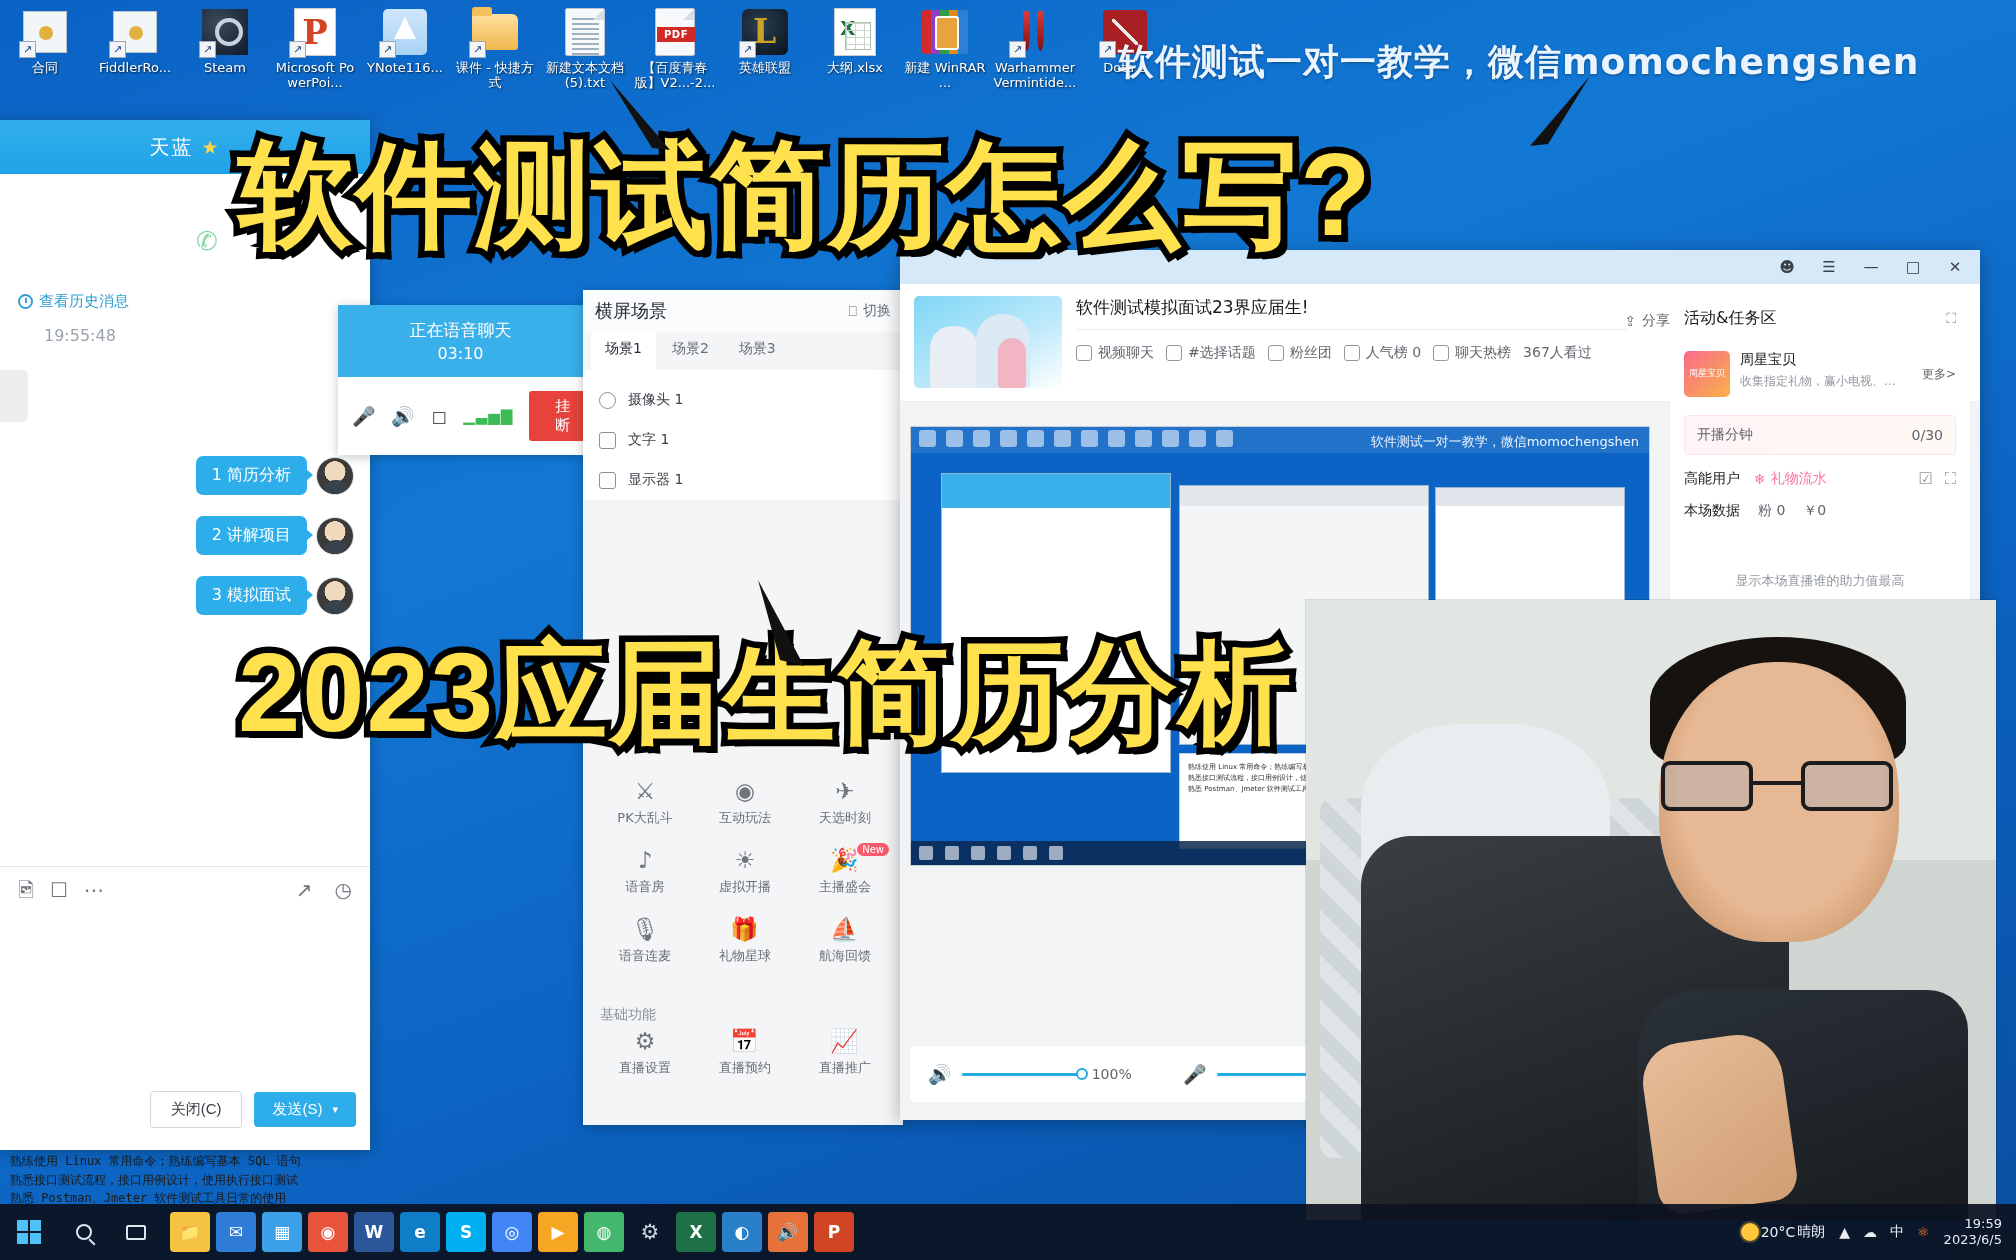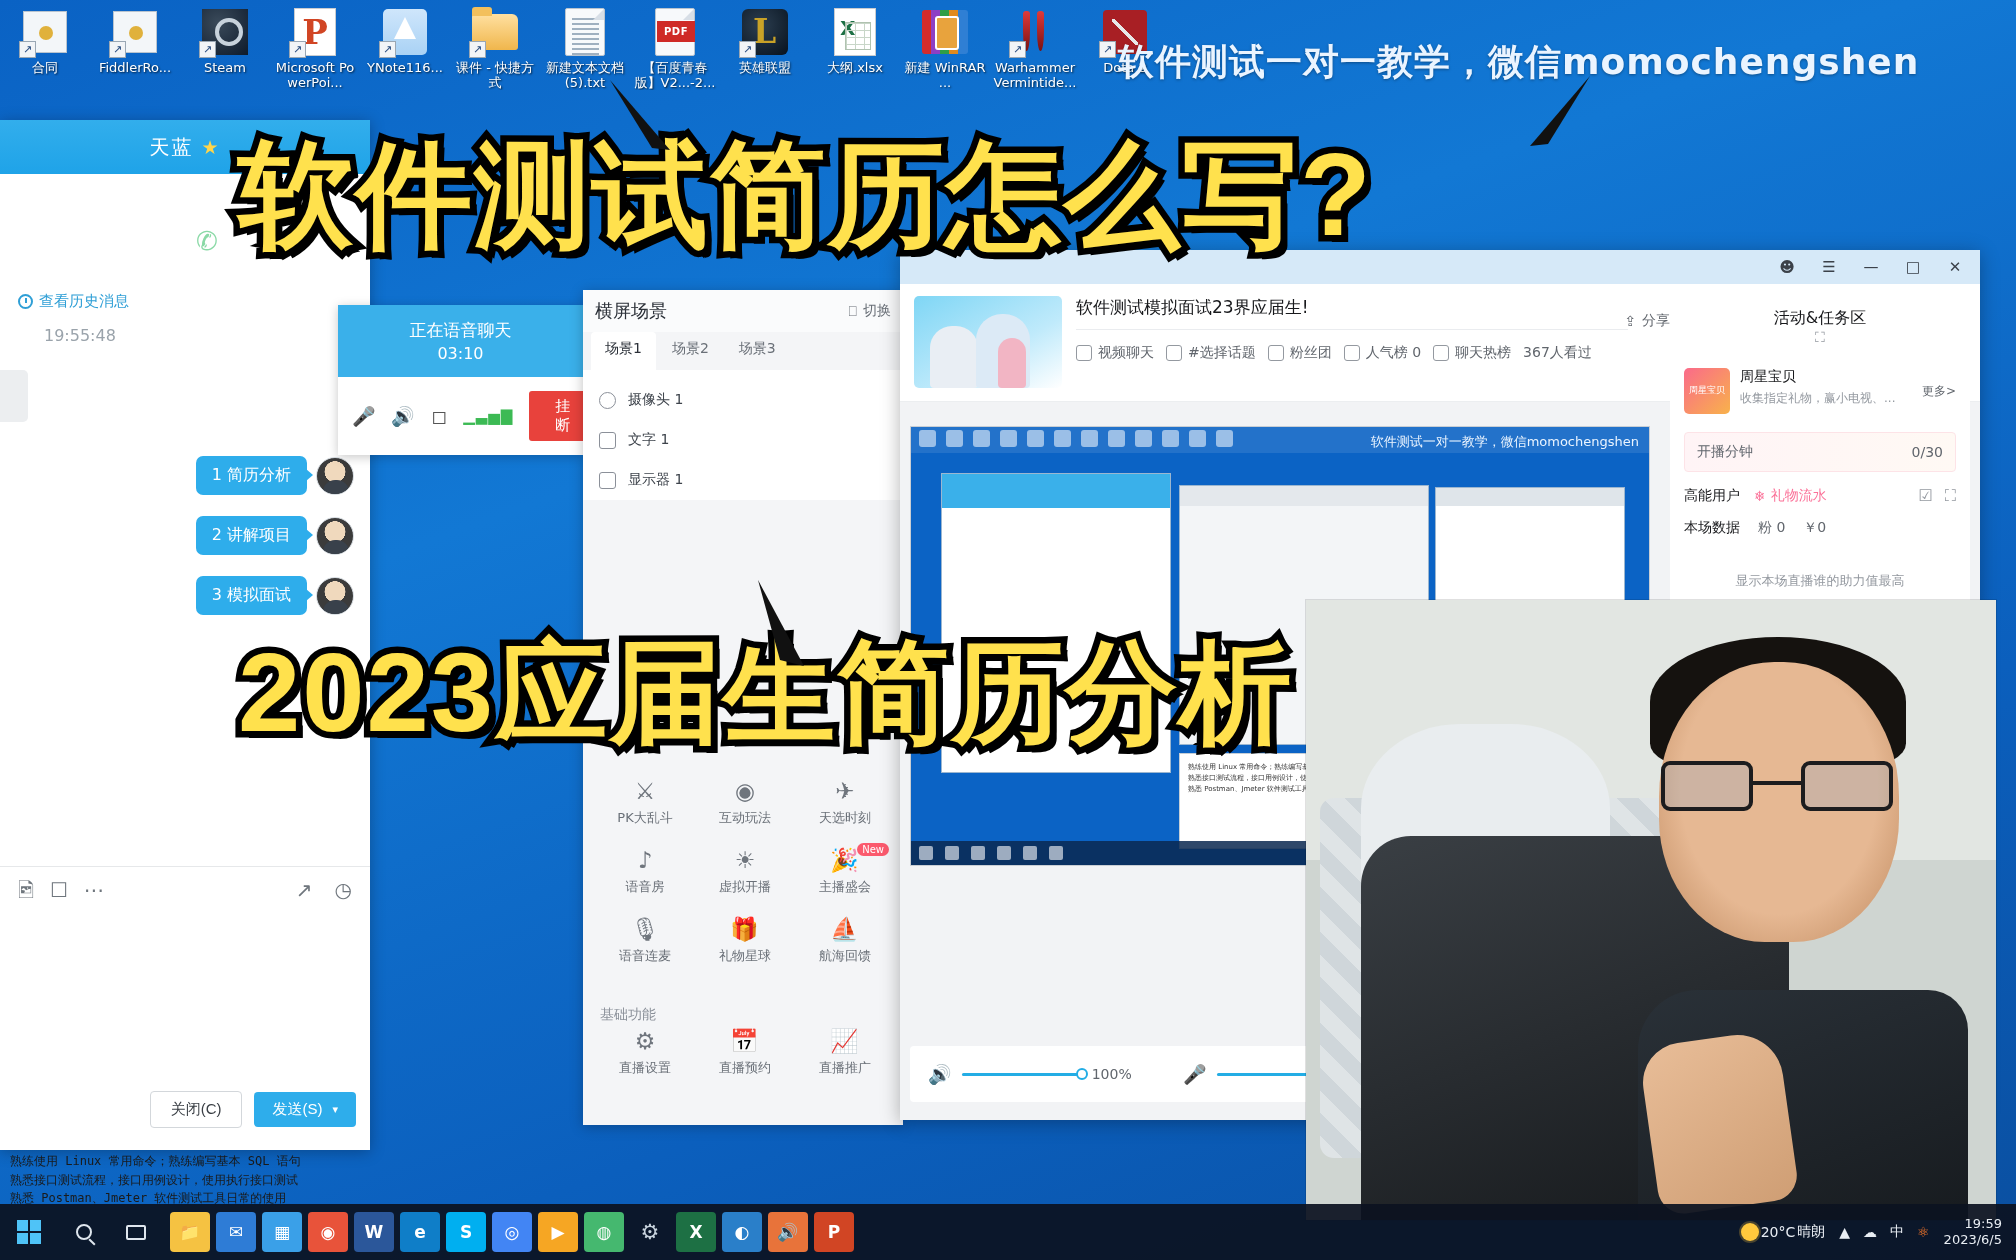--- a/index.html
+++ b/index.html
@@ -55,21 +55,21 @@
   .lines { position: absolute; left: 6px; top: 9px; width: 27px; }
   .lines i { display: block; height: 2px; background: #9fb0c0; margin-bottom: 3px; }
   .shortcut-badge {
     position: absolute; left: 0; bottom: 0;
     width: 17px; height: 17px; background: #f2f4f7;
     border: 1px solid #9aa7b4;
     display: flex; align-items: center; justify-content: center;
     font-size: 11px; color: #2a4d80; line-height: 1;
   }
   .pdf-band {
-    position: absolute; left: 1px; bottom: 13px; width: 38px; height: 21px;
+    position: absolute; left: 1px; bottom: 13px; width: 38px; height: 15px;
     background: #cf2a26; color: #fff; font-size: 10px; font-weight: bold;
     display: flex; align-items: center; justify-content: center; letter-spacing: .5px;
   }
   .folder {
     width: 46px; height: 36px; background: linear-gradient(#ffe0a0, #f0b64c);
     border-radius: 3px 6px 3px 3px; position: relative;
   }
   .folder::before {
     content: ""; position: absolute; left: 0; top: -7px; width: 20px; height: 9px;
     background: #f3c05c; border-radius: 3px 3px 0 0;
@@ -277,21 +277,21 @@
   }
   .live-share { position: absolute; right: 310px; top: 62px; font-size: 14px; color: #61666d;
     display: flex; align-items: center; gap: 6px; }
 
   
   .act-rail {
     position: absolute; right: 10px; top: 46px; width: 300px; bottom: 10px;
     background: #fff; border-radius: 4px; padding: 12px 14px;
   }
   .act-head { display: flex; align-items: center; justify-content: space-between;
-    font-size: 16px; color: #18191c; margin-bottom: 12px; flex-direction: column; }
+    font-size: 16px; color: #18191c; margin-bottom: 12px; }
   .act-card {
     display: flex; gap: 10px; align-items: flex-start; padding: 10px 0;
   }
   .act-thumb {
     width: 46px; height: 46px; border-radius: 5px; flex: none;
     background: linear-gradient(135deg,#fa6a8a,#f8b24b);
     color:#fff; font-size:9px; display:flex; align-items:center; justify-content:center; text-align:center;
     line-height:1.1; padding:3px;
   }
   .act-card .ttl { font-size: 14px; color: #18191c; margin-bottom: 4px; }

